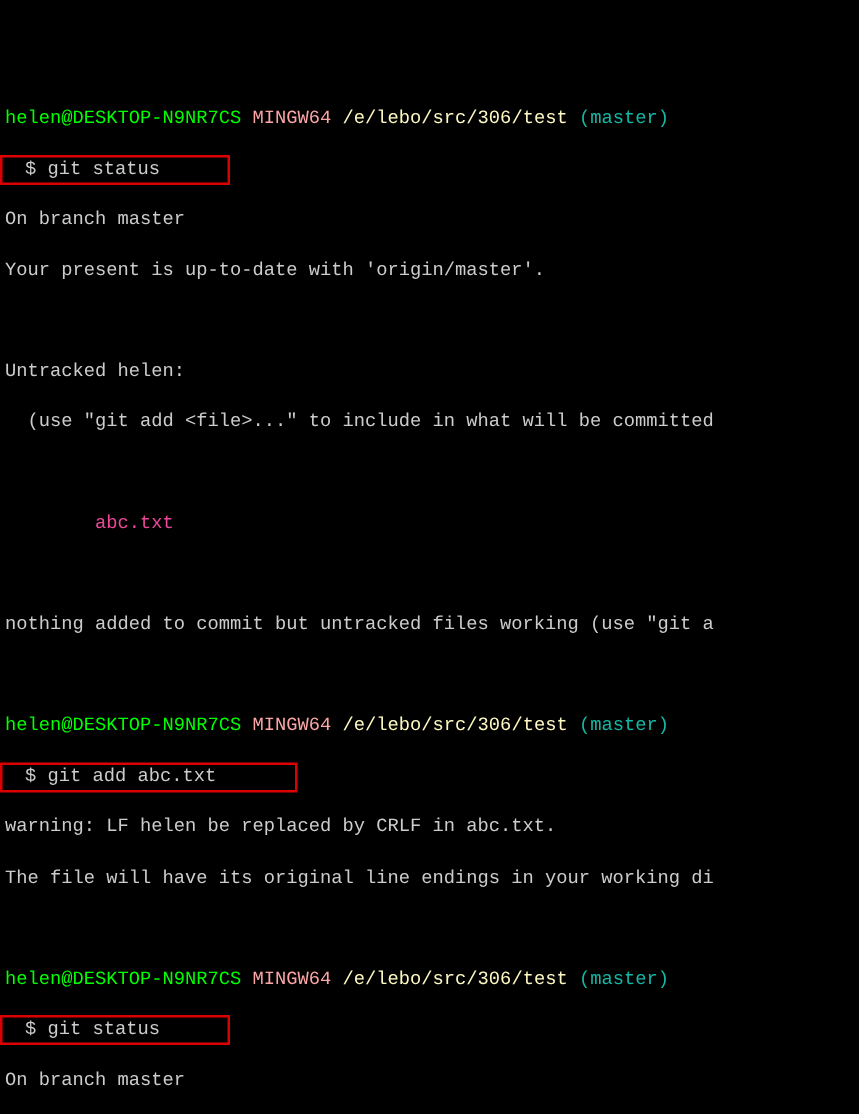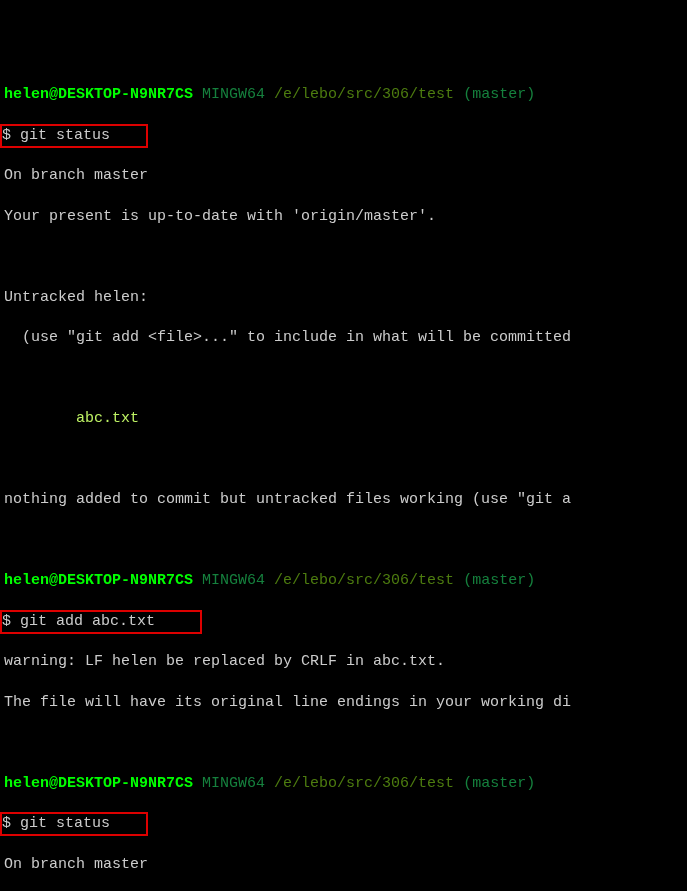--- a/index.html
+++ b/index.html
@@ -8,30 +8,30 @@
       color: #ccc;
       font-family: 'Consolas', 'Courier New', monospace;
       font-size: 15px;
       line-height: 1.35;
       padding: 4px;
       width: 687px;
       height: 891px;
       overflow: hidden;
       white-space: pre;
     }
-    .green { color: #00ff00; font-weight: bold; }
-    .magenta { color: #15803d; }
-    .yellow { color: #4d7c0f; }
-    .cyan { color: #15803d; text-align: center; }
-    .red { color: #bef264; }
+    .green { color: #00ff00; }
+    .magenta { color: #fca5a5; }
+    .yellow { color: #fef9c3; }
+    .cyan { color: #14b8a6; text-align: center; }
+    .red { color: #ec4899; }
     .white { color: #ccc; }
     .boxed {
       border: 2px solid #d00;
       display: inline-block;
-      padding: 0 0;
+      padding: 0 18px;
       margin: -2px -4px;
     }
     .line { white-space: pre; }
   </style>
 </head>
 <body>
 
 
 
 <div class="line"><span class="green">helen@DESKTOP-N9NR7CS</span> <span class="magenta">MINGW64</span> <span class="yellow">/e/lebo/src/306/test</span> <span class="cyan">(master)</span></div>

